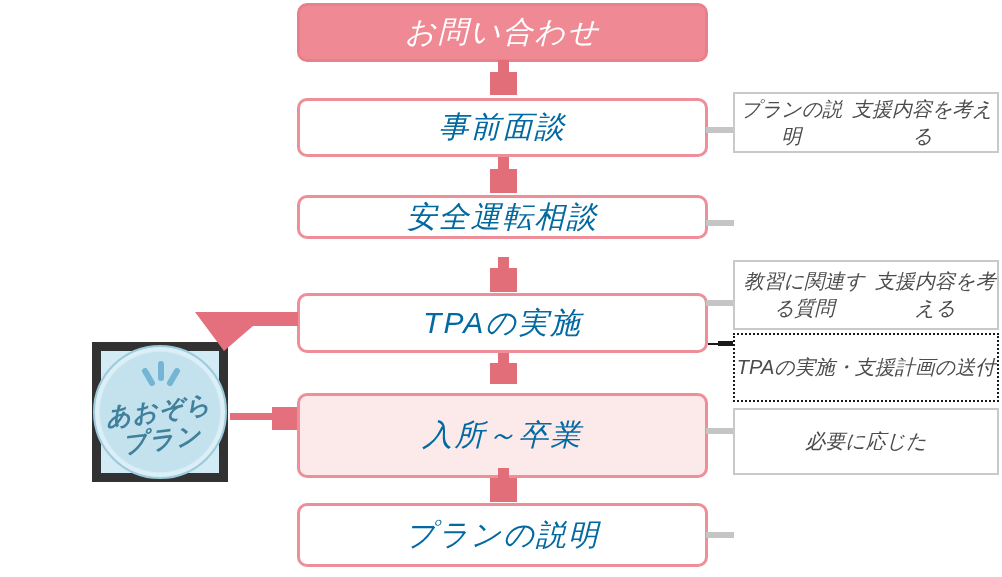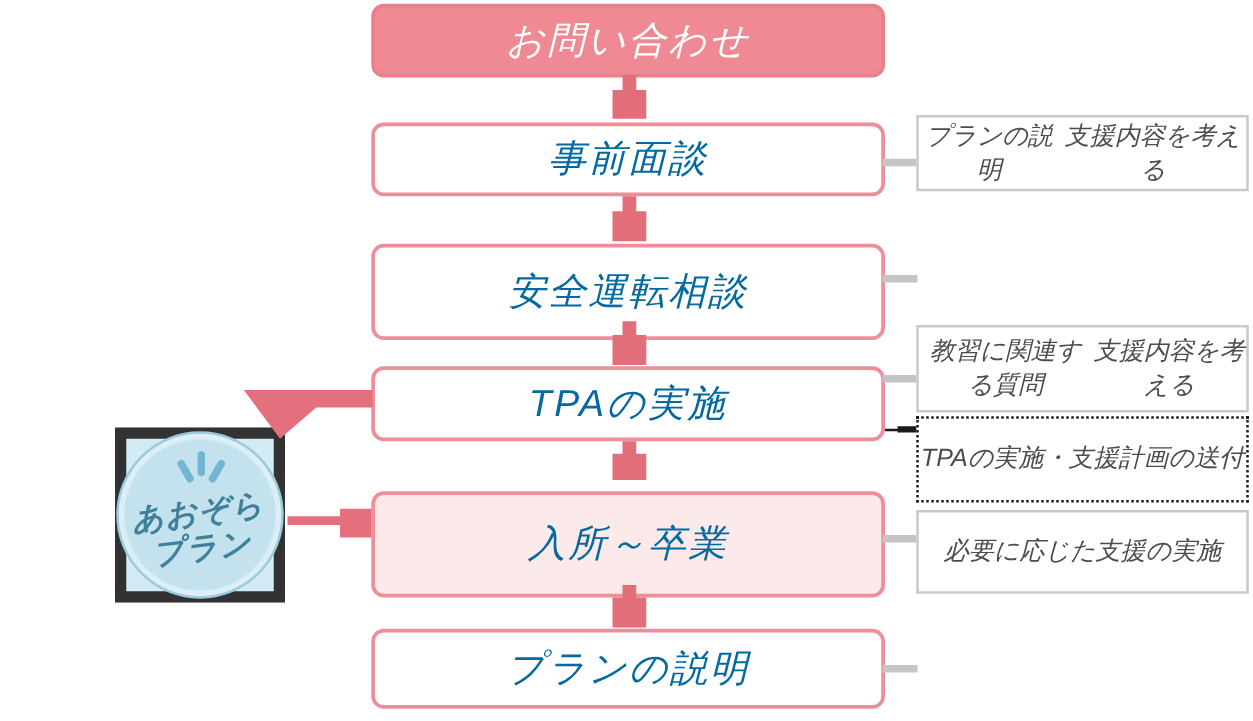--- a/index.html
+++ b/index.html
@@ -57,21 +57,21 @@
 <body>
 
 <div class="canvas">
 
   <div class="step filled" style="top:3px;height:59px;">
       <span>お問い合わせ</span>
     </div>
   <div class="step" style="top:98px;height:59px;">
       <span>事前面談</span>
     </div>
-  <div class="step" style="top:195px;height:77px;">
+  <div class="step" style="top:195px;height:44px;">
       <span>安全運転相談</span>
     </div>
   <div class="step" style="top:293px;height:60px;">
       <span>TPAの実施</span>
     </div>
   <div class="step tinted" style="top:393px;height:85px;">
       <span>入所～卒業</span>
     </div>
   <div class="step" style="top:503px;height:64px;">
       <span>プランの説明</span>
@@ -103,21 +103,20 @@
   <div class="note" style="top:260px;height:70px;">
     <span>教習に関連する質問</span>
     <span>支援内容を考える</span>
   </div>
   <div class="note dotted" style="top:333px;height:69px;">
     <span>TPAの実施・</span>
     <span>支援計画の送付</span>
   </div>
   <div class="note" style="top:408px;height:67px;">
     <span>必要に応じた</span>
-    <span>支援の実施</span>
   </div>
 
   <div class="badge-frame"></div>
   <div class="badge-circle">
     <div class="badge-text">
       <div>あおぞら</div>
       <div>プラン</div>
     </div>
   </div>
   <svg class="rays" width="48" height="30" viewBox="0 0 48 30">

